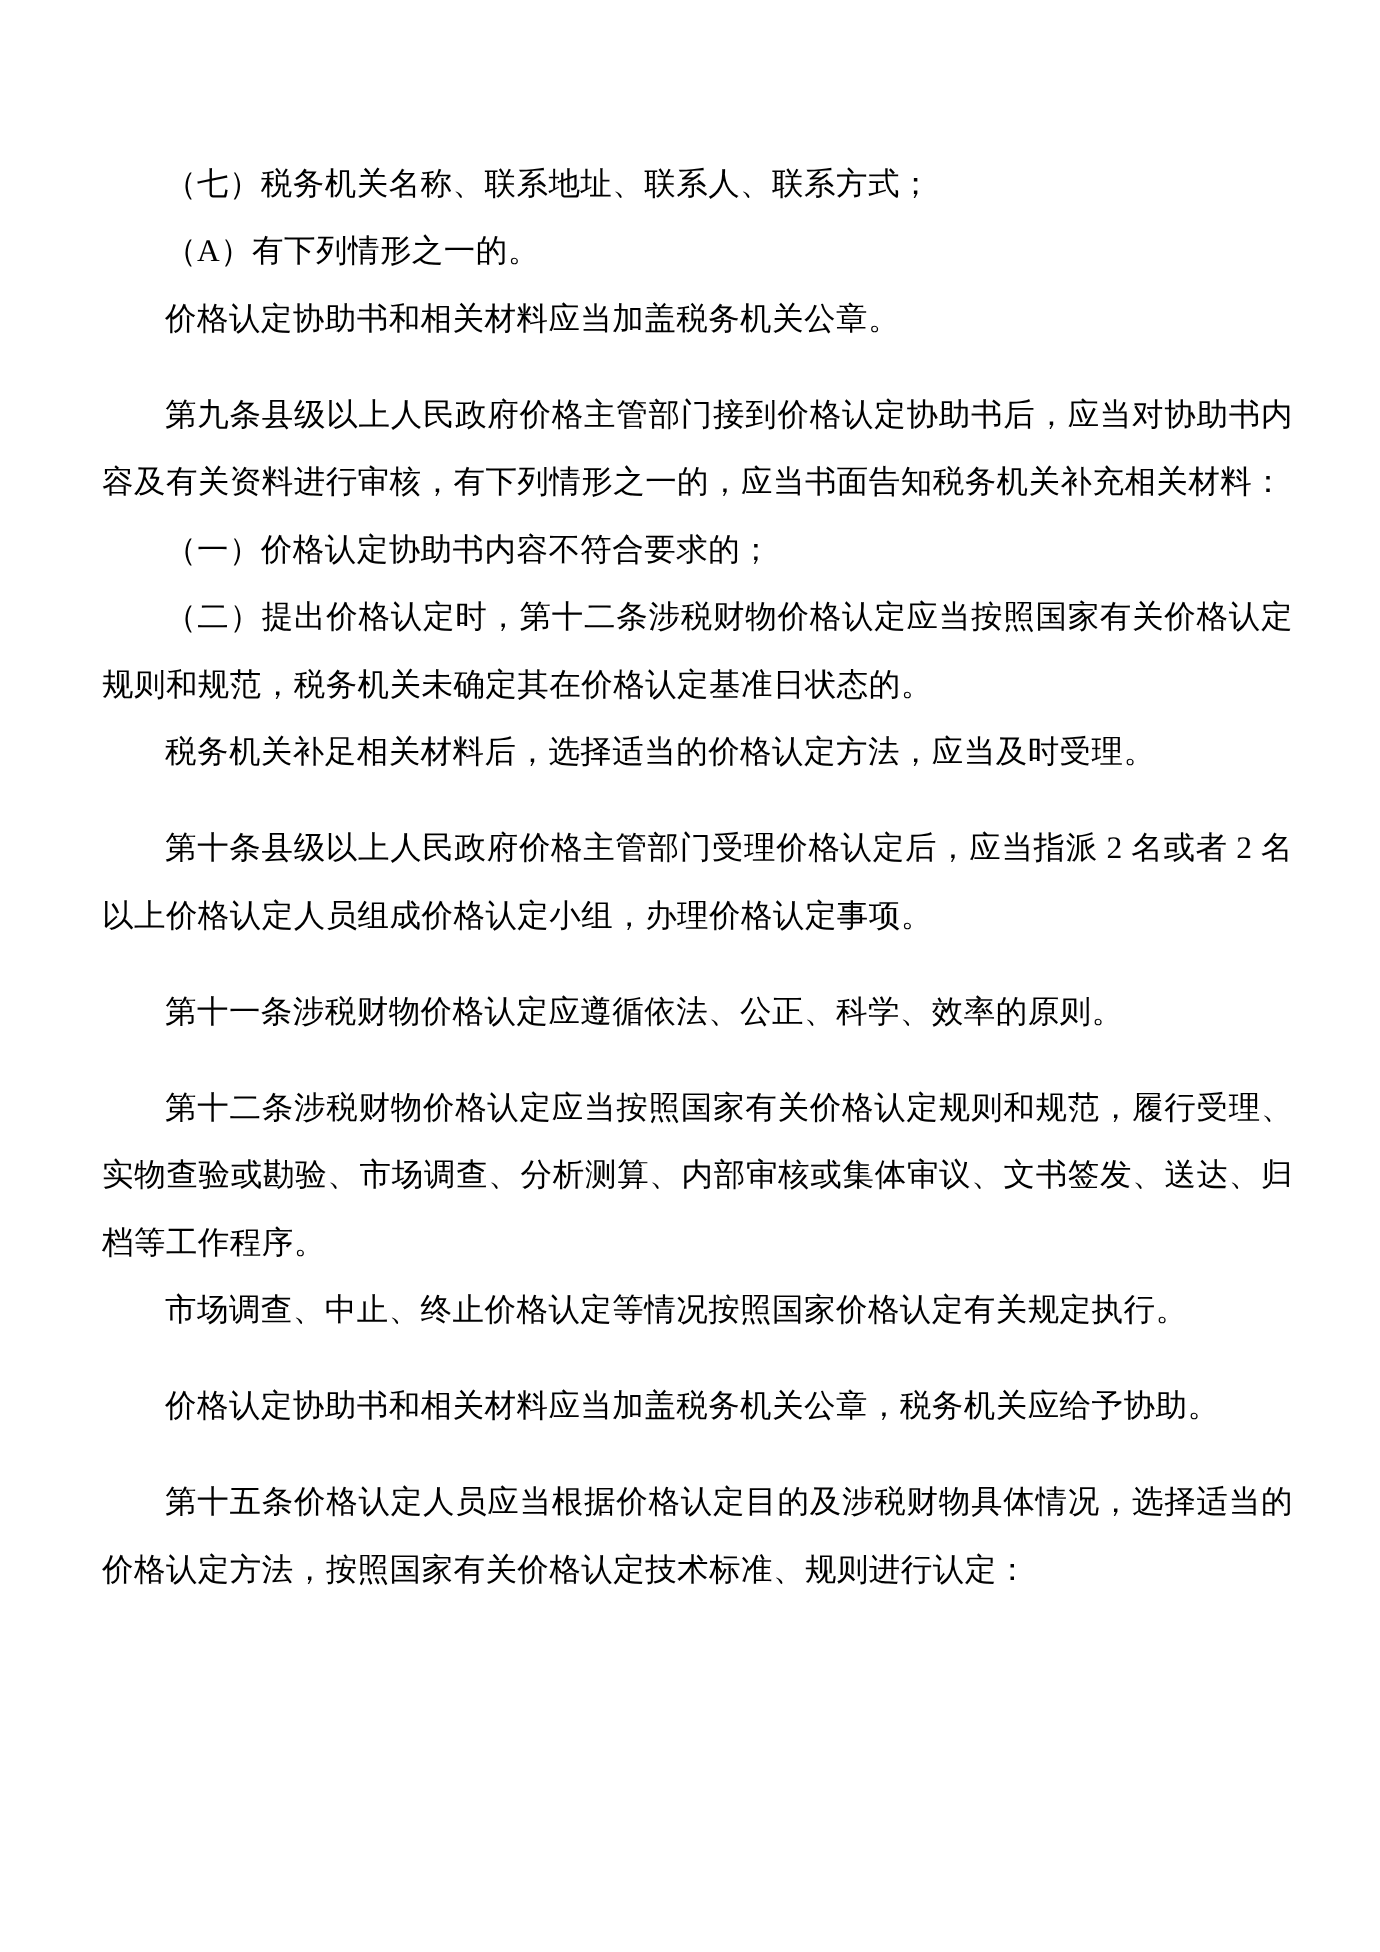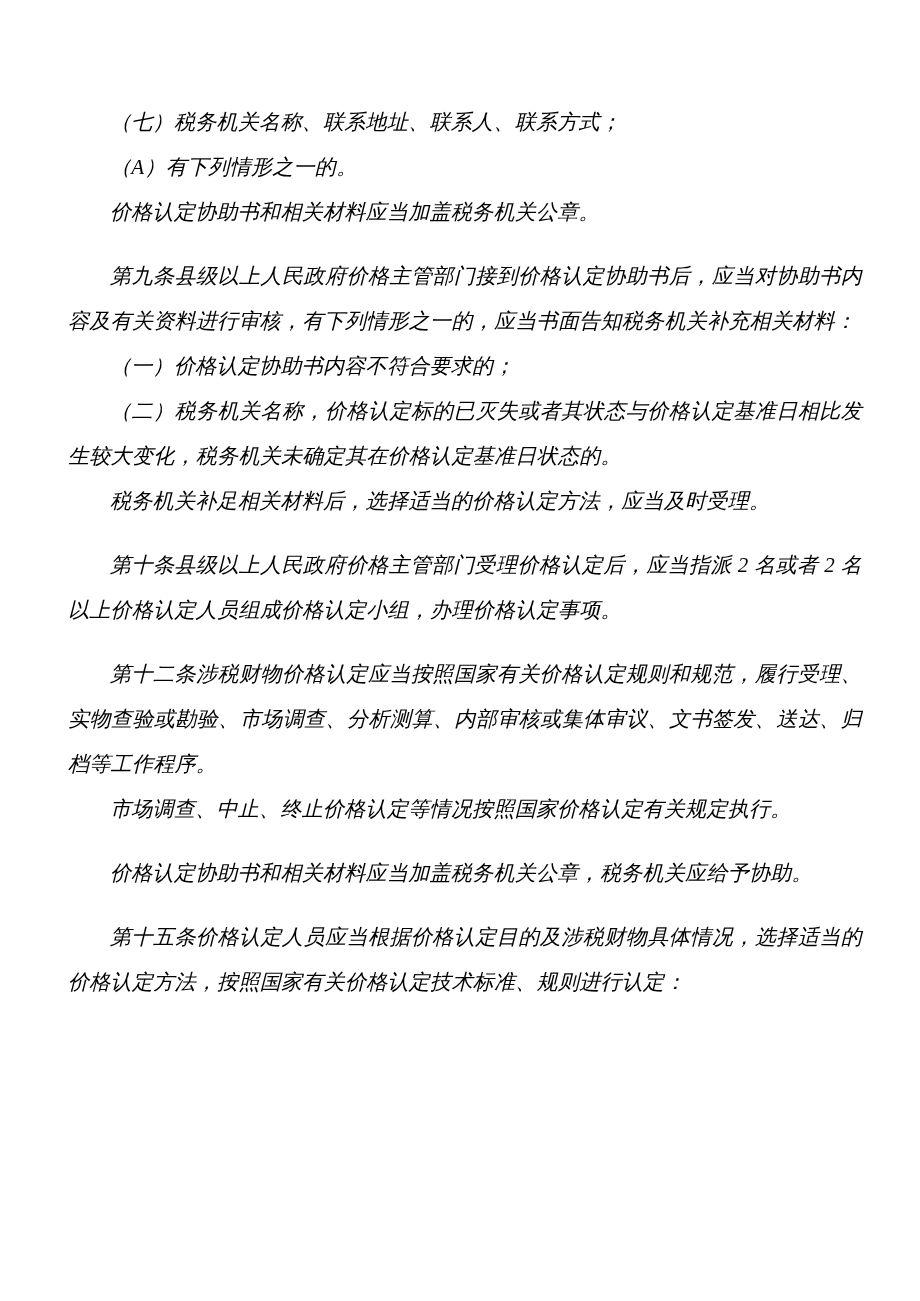--- a/index.html
+++ b/index.html
@@ -26,37 +26,37 @@
   p.para {
     margin: 0;
     padding: 0;
     font-size: 21px;
     line-height: 45px;
     color: #000000;
     text-indent: 2em;
     text-align: justify;
     text-justify: inter-ideograph;
     letter-spacing: 0.3px;
-    font-style: italic;
   }
   p.para.gap {
     margin-top: 19px;
   }
 </style>
 </head>
 <body>
 
 <div class="page">
   <div class="content" id="content">
       <p class="para">（七）税务机关名称、联系地址、联系人、联系方式；</p>
       <p class="para">（A）有下列情形之一的。</p>
       <p class="para">价格认定协助书和相关材料应当加盖税务机关公章。</p>
       <p class="para gap">第九条县级以上人民政府价格主管部门接到价格认定协助书后，应当对协助书内容及有关资料进行审核，有下列情形之一的，应当书面告知税务机关补充相关材料：</p>
       <p class="para">（一）价格认定协助书内容不符合要求的；</p>
-      <p class="para">（二）税务机关名称，价格认定标的已灭失或者其状态与价格认定基准日相比发生较大变化，税务机关未确定其在价格认定基准日状态的。</p>
+      <p class="para">（二）提出价格认定时，第十二条涉税财物价格认定应当按照国家有关价格认定规则和规范，税务机关未确定其在价格认定基准日状态的。</p>
       <p class="para">税务机关补足相关材料后，选择适当的价格认定方法，应当及时受理。</p>
       <p class="para gap">第十条县级以上人民政府价格主管部门受理价格认定后，应当指派 2 名或者 2 名以上价格认定人员组成价格认定小组，办理价格认定事项。</p>
+      <p class="para gap">第十一条涉税财物价格认定应遵循依法、公正、科学、效率的原则。</p>
       <p class="para gap">第十二条涉税财物价格认定应当按照国家有关价格认定规则和规范，履行受理、实物查验或勘验、市场调查、分析测算、内部审核或集体审议、文书签发、送达、归档等工作程序。</p>
       <p class="para">市场调查、中止、终止价格认定等情况按照国家价格认定有关规定执行。</p>
       <p class="para gap">价格认定协助书和相关材料应当加盖税务机关公章，税务机关应给予协助。</p>
       <p class="para gap">第十五条价格认定人员应当根据价格认定目的及涉税财物具体情况，选择适当的价格认定方法，按照国家有关价格认定技术标准、规则进行认定：</p>
     </div>
 </div>
 
 </body></html>

